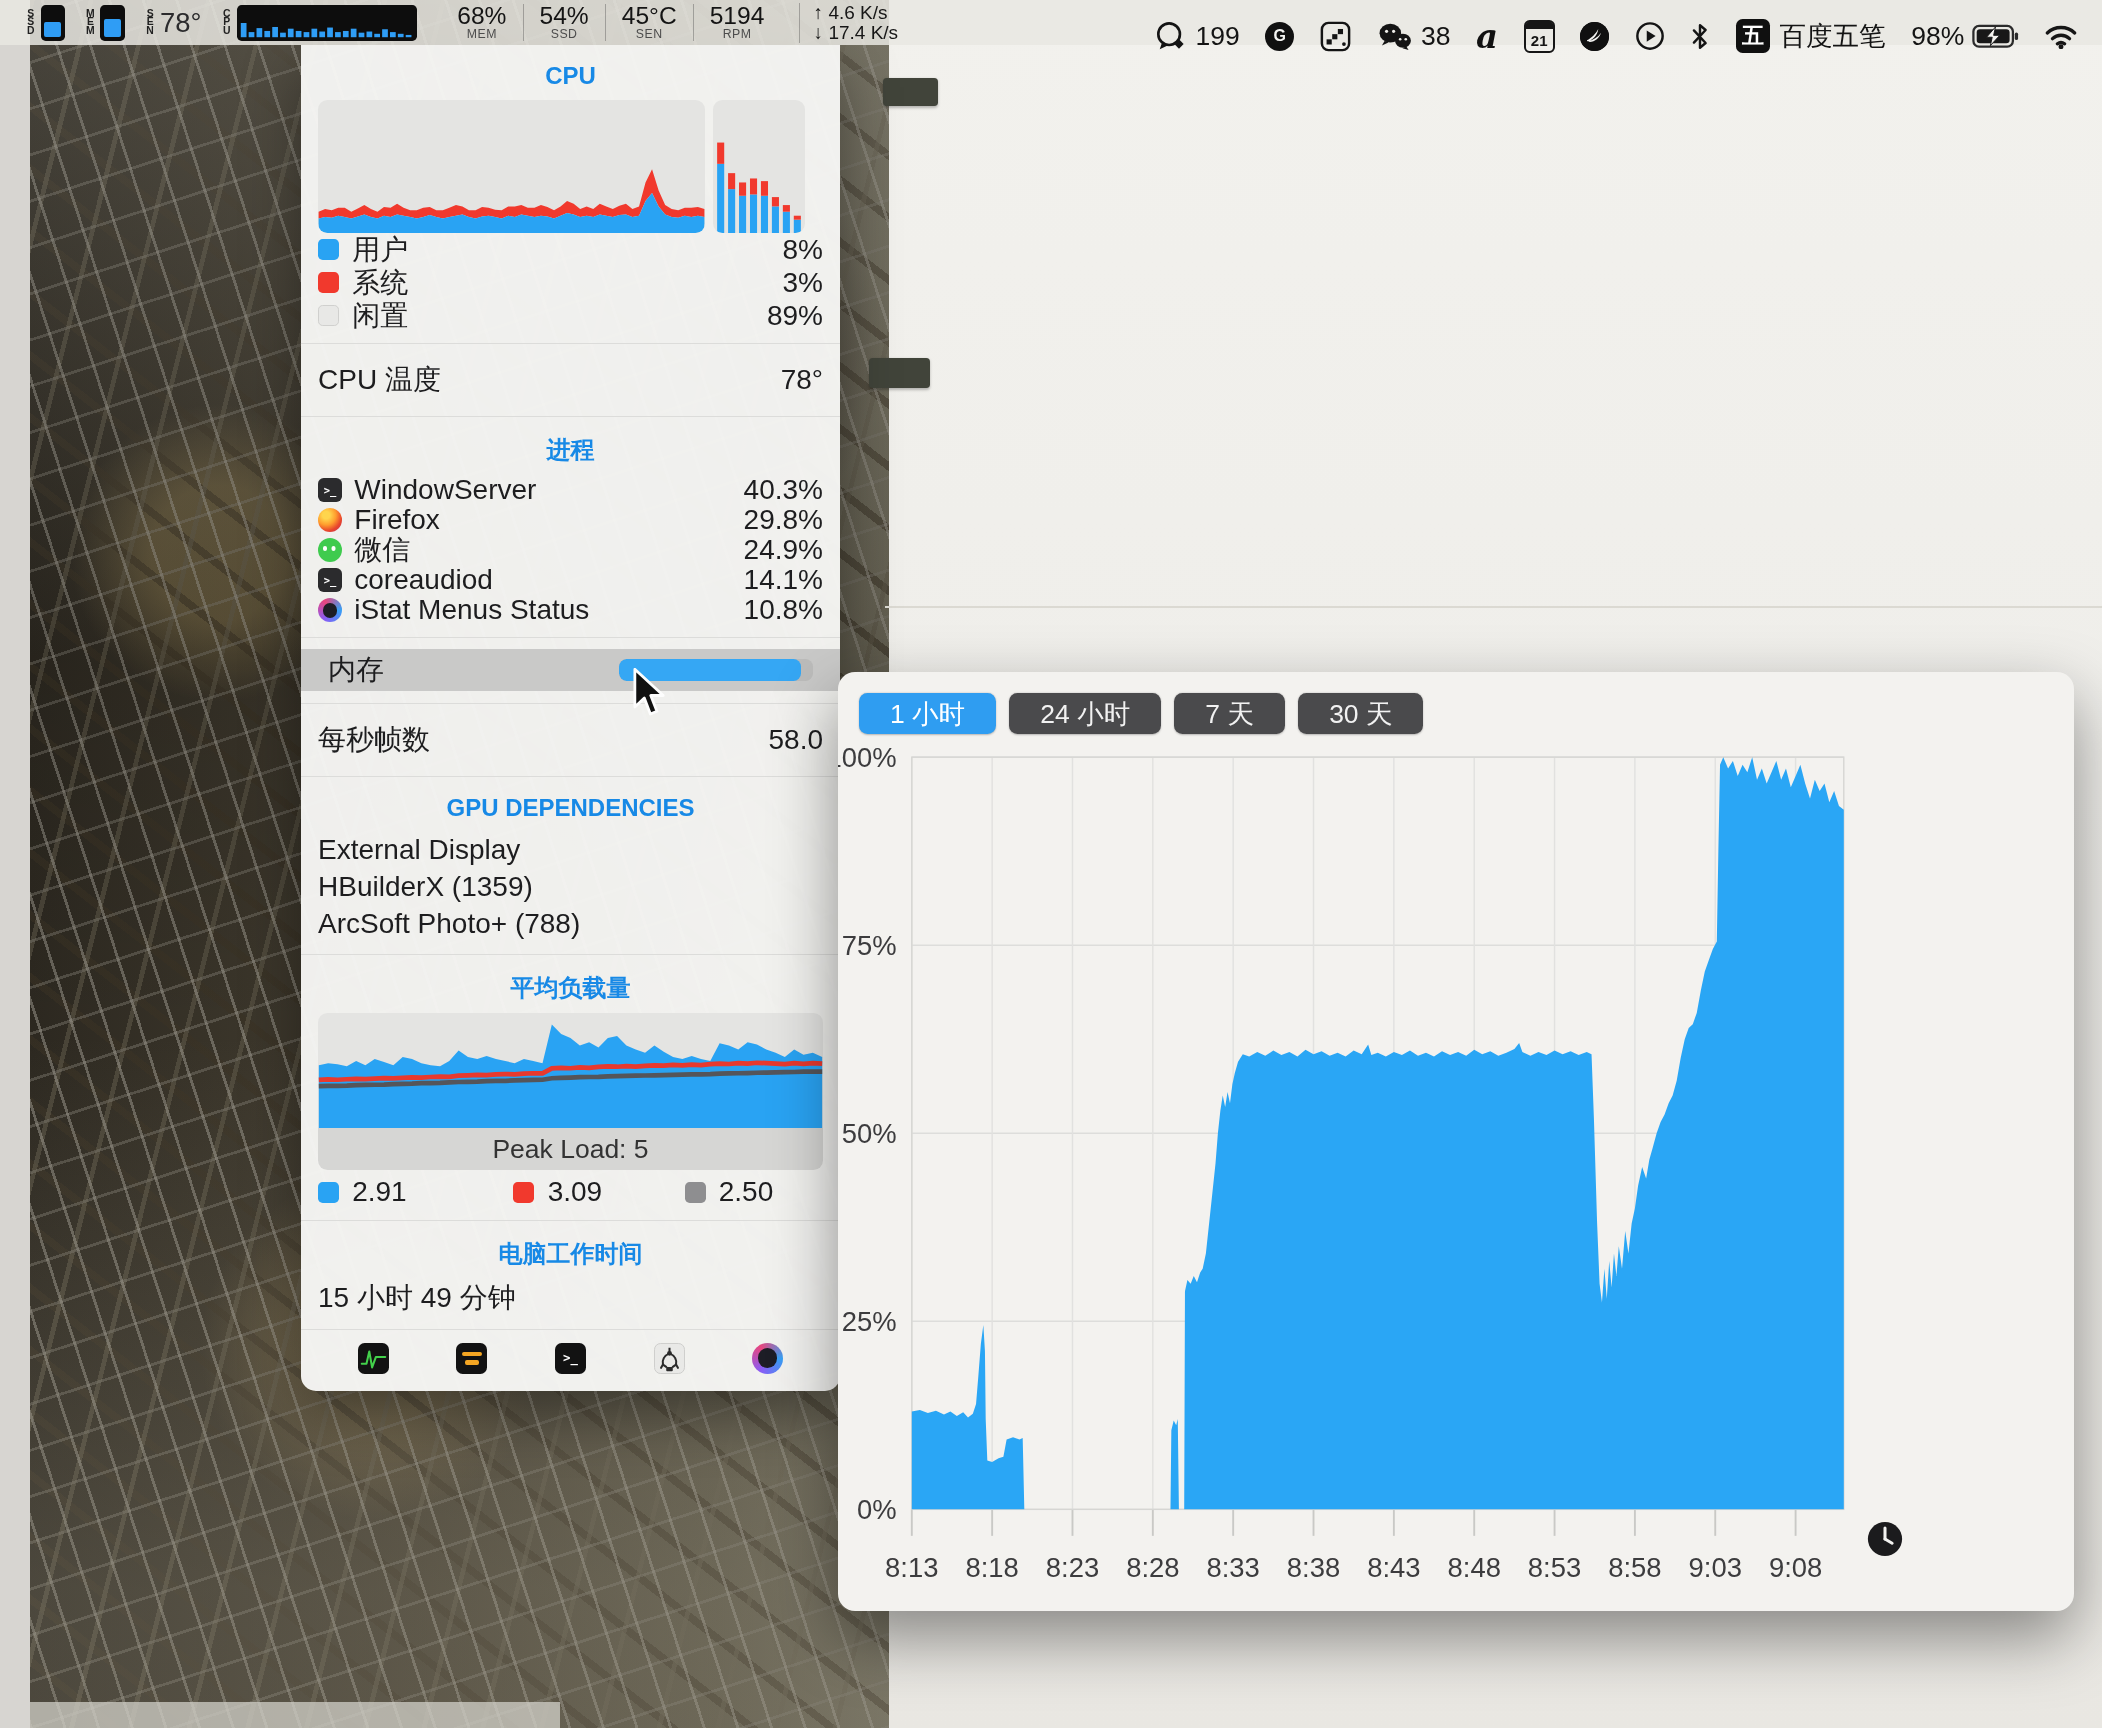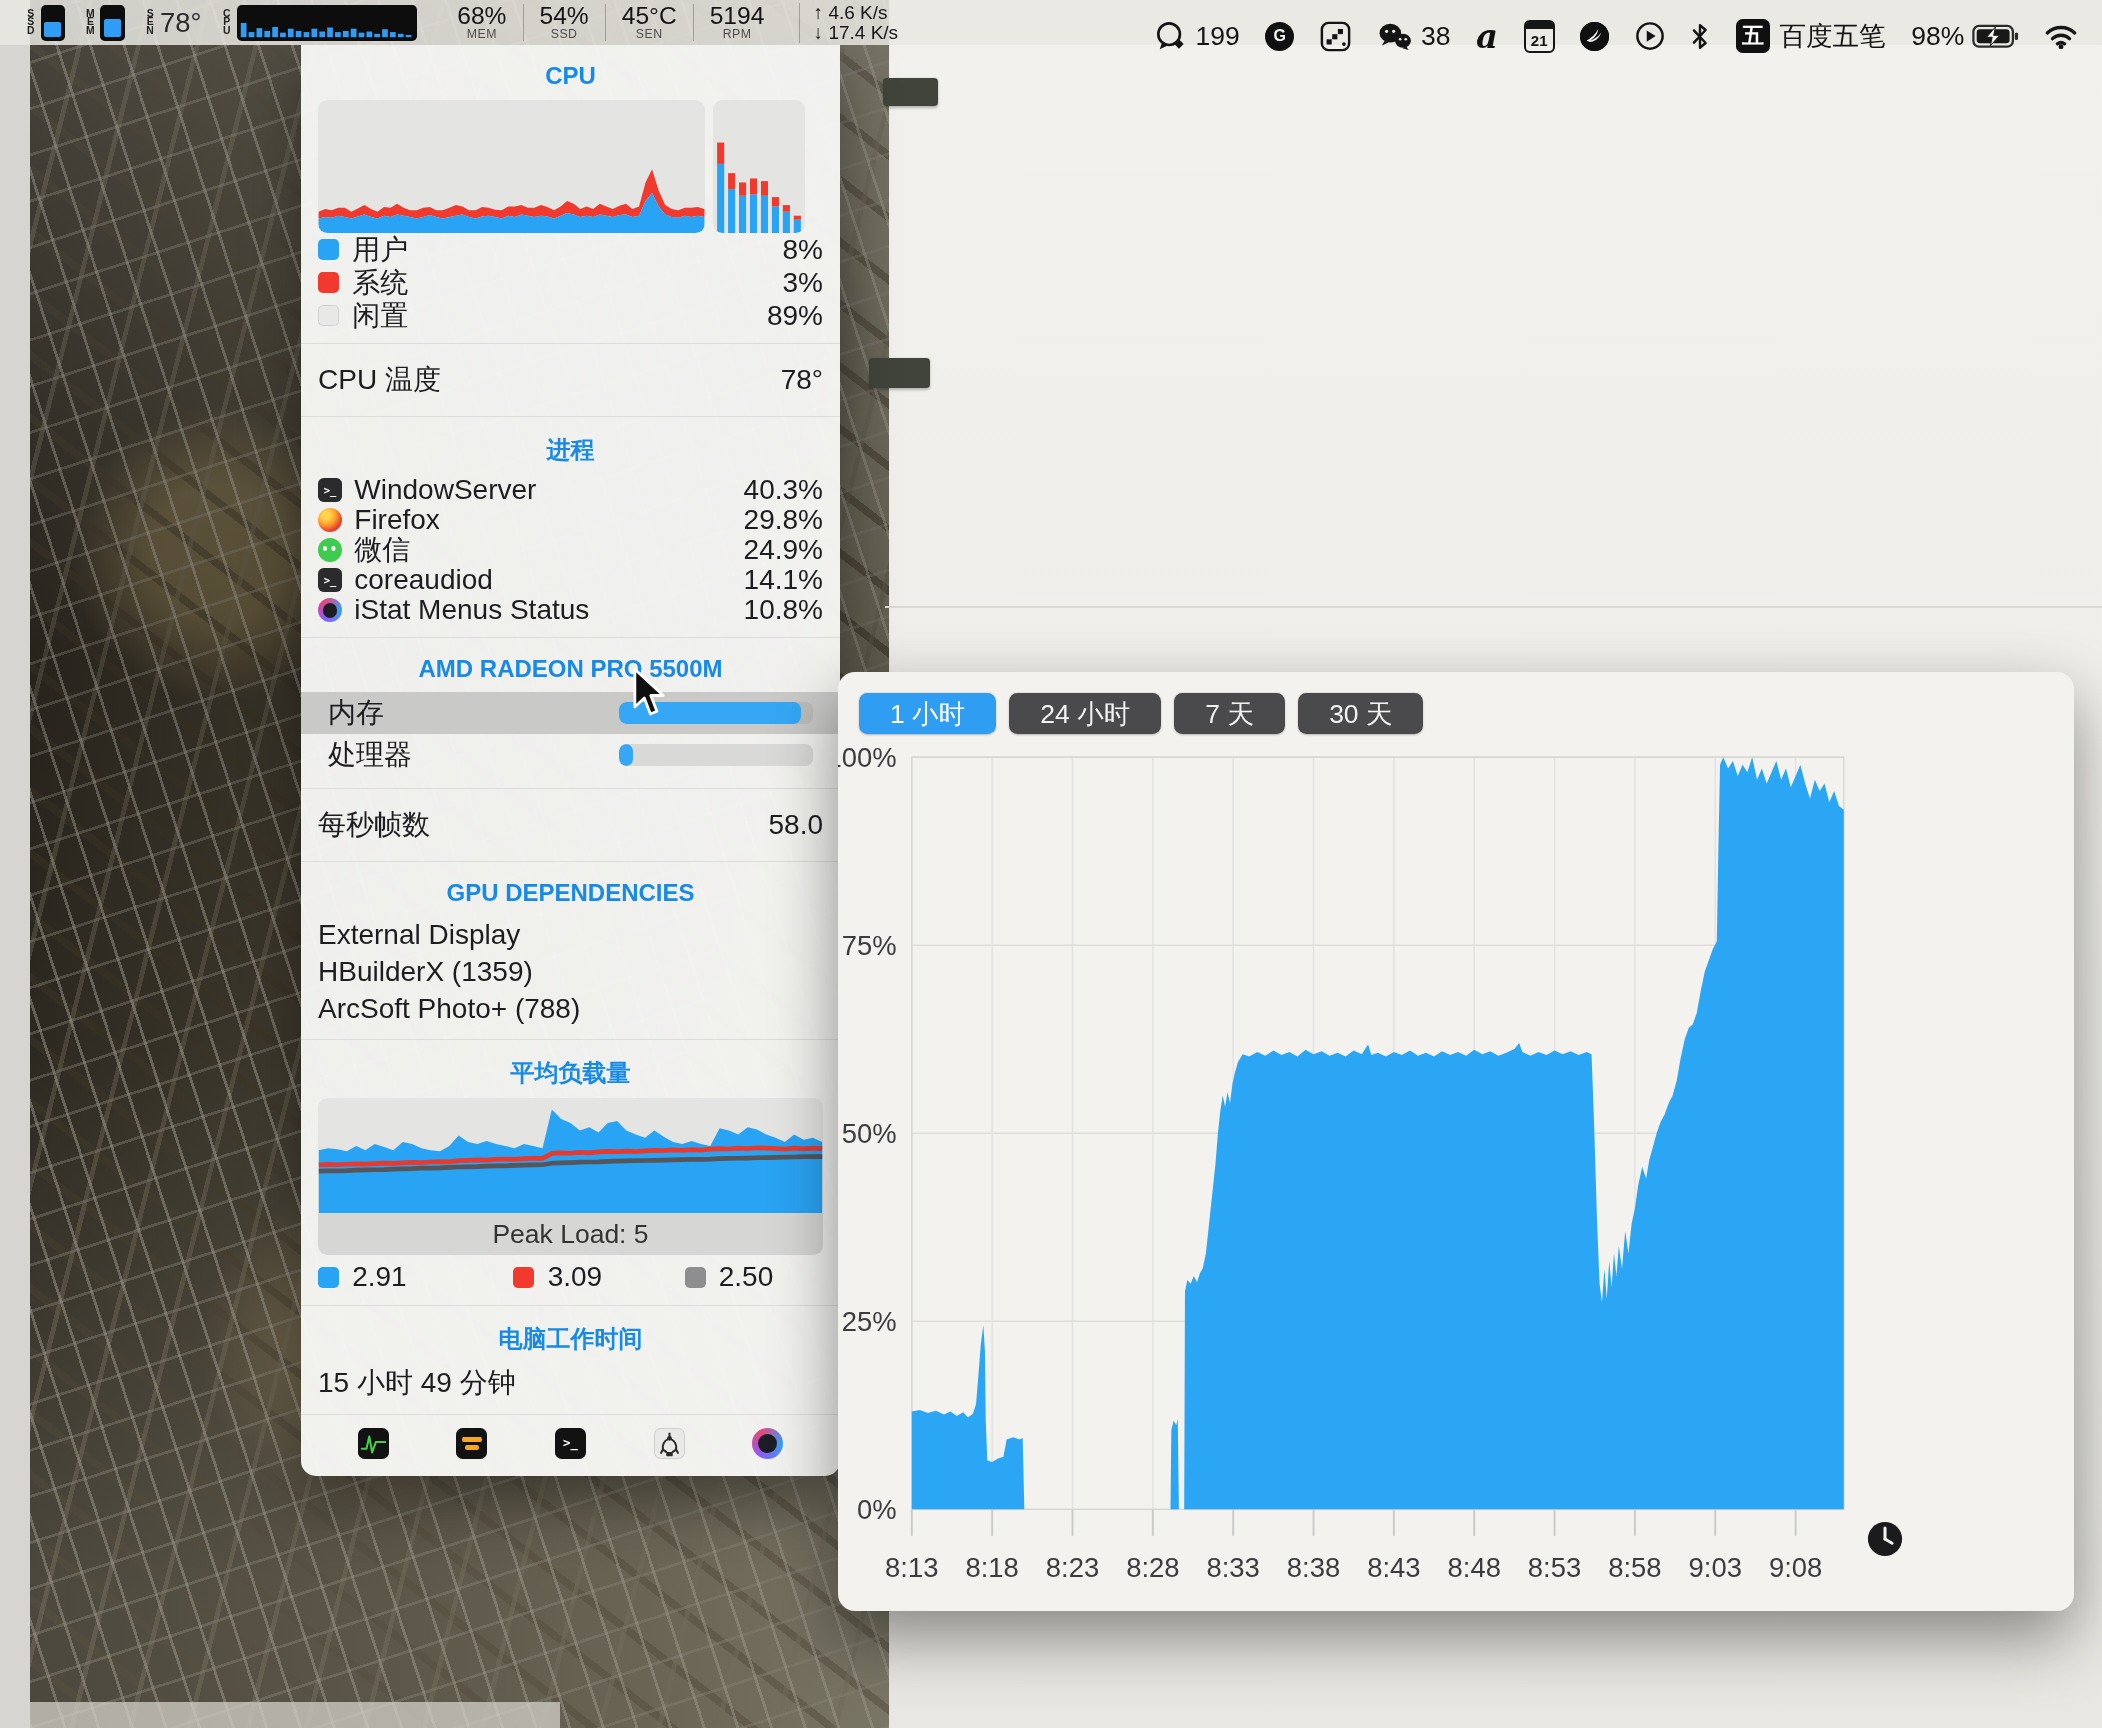--- a/index.html
+++ b/index.html
@@ -344,31 +344,24 @@
       <span>14.1%</span>
     </div>
     <div class="prow">
       <span class="picon istat"></span>
       <span class="nm">iStat Menus Status</span>
       <span>10.8%</span>
     </div>
   </div>
 
   <div class="sec nopad">
-    <div class="hd">AMD RADEON PRO 5500M</div>
     <div class="gpurow hl">
       <span>内存</span>
       <div class="gbar">
           <div class="gfill" style="width: 94%;"></div>
-        </div>
-    </div>
-    <div class="gpurow">
-      <span>处理器</span>
-      <div class="gbar">
-          <div class="gfill" style="width: 7%;"></div>
         </div>
     </div>
   </div>
 
   <div class="sec">
     <div class="kv">
       <span>每秒帧数</span>
       <span>58.0</span>
     </div>
   </div>

